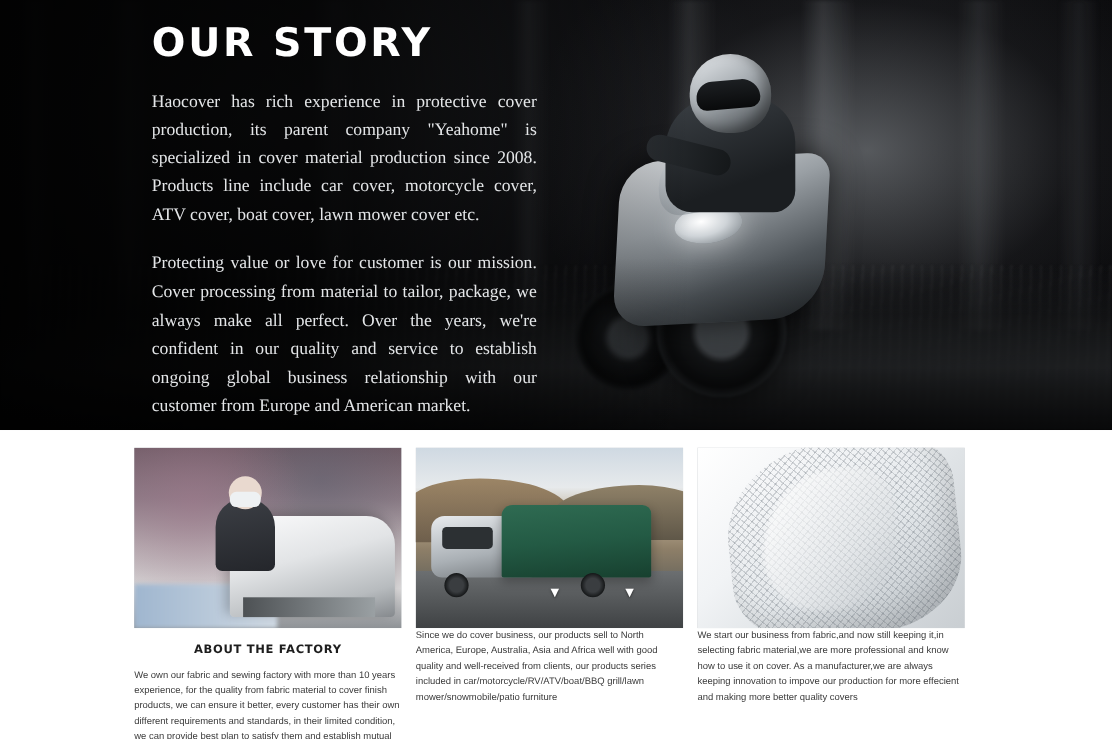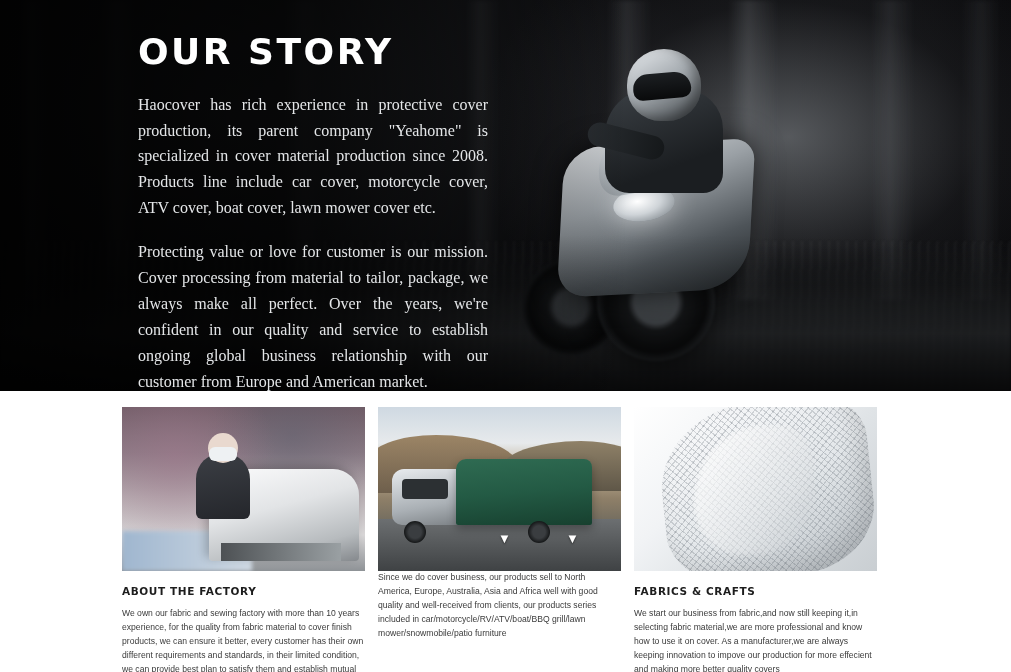--- a/index.html
+++ b/index.html
@@ -168,21 +168,21 @@
     width: 96px;
     height: 96px;
     border-radius: 50%;
     background: radial-gradient(circle at 50% 50%, rgba(80,85,90,0.7) 0 24%, rgba(22,24,26,0.95) 34%, rgba(10,11,12,1) 62%, rgba(35,38,41,0.75) 74%, rgba(8,9,10,0.9) 100%);
     filter: blur(1.4px);
   }
 
   .hero-content {
     position: absolute;
     left: 138px;
-    top: 32px;
+    top: 20px;
     width: 350px;
   }
   .hero-title {
     margin: 0 0 20px 0;
     font-family: "DejaVu Sans", sans-serif;
     font-weight: bold;
     font-size: 36px;
     letter-spacing: 2.5px;
     color: #ffffff;
     line-height: 1.1;
@@ -414,20 +414,21 @@
   }
 
   .card-title {
     margin: 14px 0 10px 0;
     font-family: "DejaVu Sans", sans-serif;
     font-weight: bold;
     font-size: 10.5px;
     letter-spacing: 0.6px;
     color: #1d1d1d;
     text-transform: uppercase;
+    text-align: center;
   }
   .card-body {
     margin: 0;
     font-family: "Liberation Sans", sans-serif;
     font-size: 8.6px;
     line-height: 1.62;
     color: #3a3a3a;
   }
 </style>
 </head>
@@ -491,18 +492,17 @@
       <p class="card-body">Since we do cover business, our products sell to North America, Europe, Australia, Asia and Africa well with good quality and well-received from clients, our products series included in car/motorcycle/RV/ATV/boat/BBQ grill/lawn mower/snowmobile/patio furniture</p>
     </article>
 
     <article class="card">
       <div class="card-img">
         <div class="img-fabric">
           <div class="mesh"></div>
           <div class="fold"></div>
         </div>
       </div>
-      <h3 class="card-title">FABRICS &amp; CRAFTS</h3>
       <p class="card-body">We start our business from fabric,and now still keeping it,in selecting fabric material,we are more professional and know how to use it on cover. As a manufacturer,we are always keeping innovation to impove our production for more effecient and making more better quality covers</p>
     </article>
 
   </div>
 </section>
 
 </body></html>

